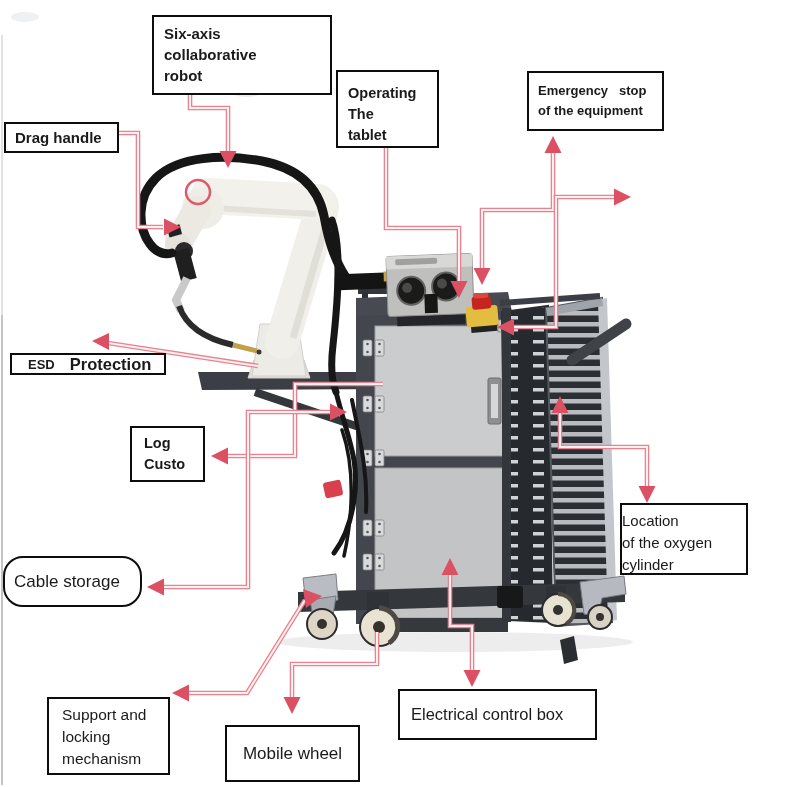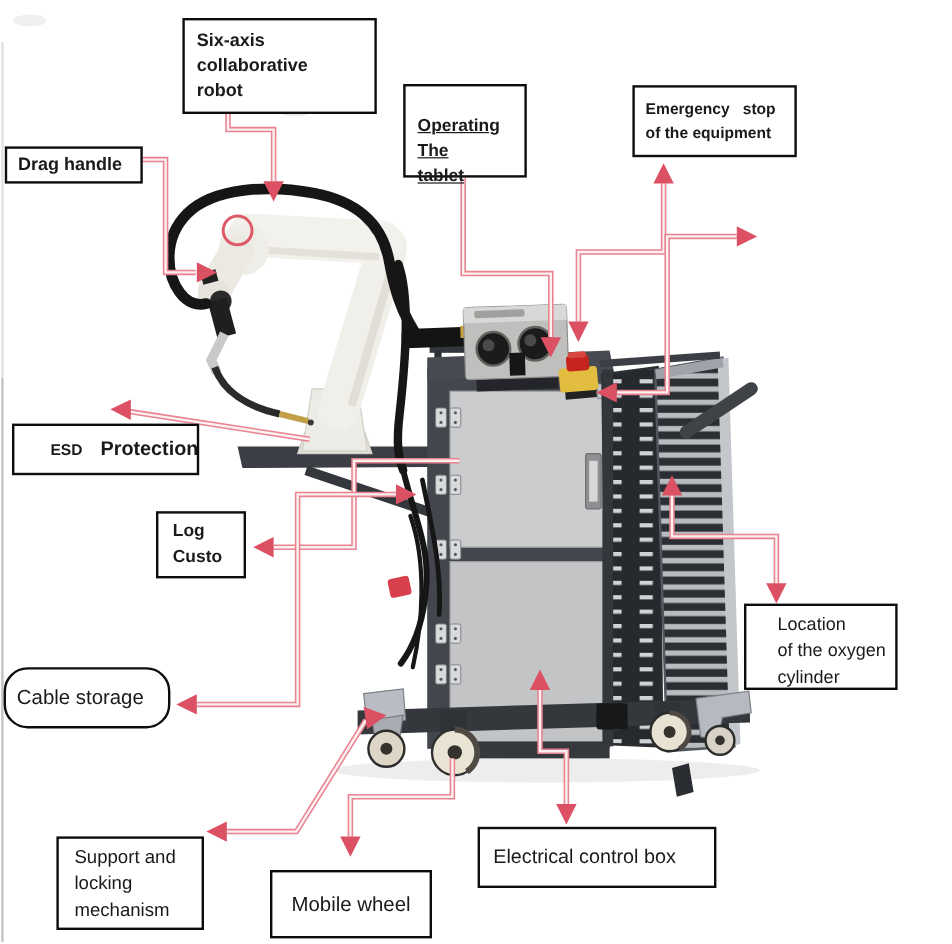--- a/index.html
+++ b/index.html
@@ -8,30 +8,30 @@
     font-family:"Liberation Sans",sans-serif;color:#1a1a1a;
   }
   #machine-svg{position:absolute;left:0;top:0;}
   .lbl{
     position:absolute;box-sizing:border-box;border:2px solid #0d0d0d;background:#ffffff;
     white-space:pre-wrap;color:#1a1a1a;z-index:5;
   }
   .b{font-weight:bold;}
   .flexv{display:flex;align-items:center;}
   .flexc{display:flex;align-items:center;justify-content:center;}
-  .lbl-six{left:152px;top:15px;width:162px;height:80px;font-size:15px;line-height:21px;padding:6px 4px 0 10px;}
+  .lbl-six{left:152px;top:15px;width:180px;height:80px;font-size:15px;line-height:21px;padding:6px 4px 0 10px;}
   .lbl-drag{left:4px;top:122px;width:115px;height:31px;font-size:15px;padding-left:9px;}
-  .lbl-oper{left:336px;top:70px;width:103px;height:78px;font-size:14.5px;line-height:21px;padding:23px 0 0 10px;text-decoration:underline;}
+  .lbl-oper{left:336px;top:70px;width:103px;height:78px;font-size:14.5px;line-height:21px;padding:11px 0 0 10px;}
   .lbl-emer{left:527px;top:71px;width:137px;height:60px;font-size:13px;line-height:20px;padding:8px 0 0 9px;}
   .lbl-silk{left:633px;top:180px;width:154px;height:29px;font-size:12.5px;}
-  .lbl-esd{left:10px;top:353px;width:156px;height:43px;display:flex;align-items:center;padding-left:30px;}
+  .lbl-esd{left:10px;top:353px;width:156px;height:22px;display:flex;align-items:center;padding-left:16px;}
   .esd-s{font-weight:bold;font-size:13px;}
   .esd-l{font-weight:bold;font-size:16.5px;margin-left:15px;}
   .lbl-log{left:130px;top:426px;width:75px;height:56px;font-size:14.5px;line-height:21px;padding:5px 0 0 12px;}
-  .lbl-oxy{left:620px;top:503px;width:128px;height:72px;font-size:15px;line-height:22px;padding:5px 0 0 26px;}
+  .lbl-oxy{left:620px;top:503px;width:128px;height:72px;font-size:15px;line-height:22px;padding:5px 0 0 0;}
   .lbl-cable{left:3px;top:556px;width:139px;height:51px;font-size:17px;padding-left:9px;border-radius:20px;}
   .lbl-sup{left:47px;top:697px;width:123px;height:78px;font-size:15.5px;line-height:22px;padding:5px 0 0 13px;}
   .lbl-mob{left:225px;top:725px;width:135px;height:57px;font-size:17px;}
   .lbl-elec{left:398px;top:689px;width:199px;height:51px;font-size:16.5px;padding-left:11px;}
 </style>
 </head>
 <body>
 
 <div id="stage">
 

